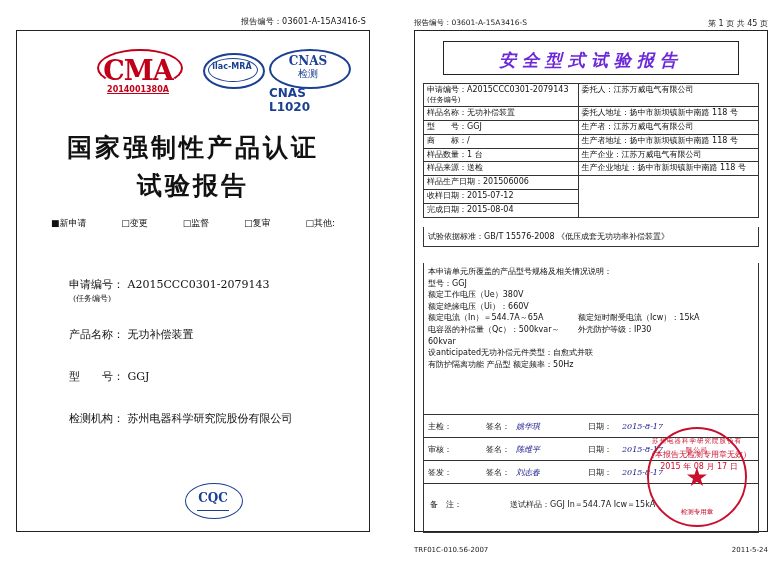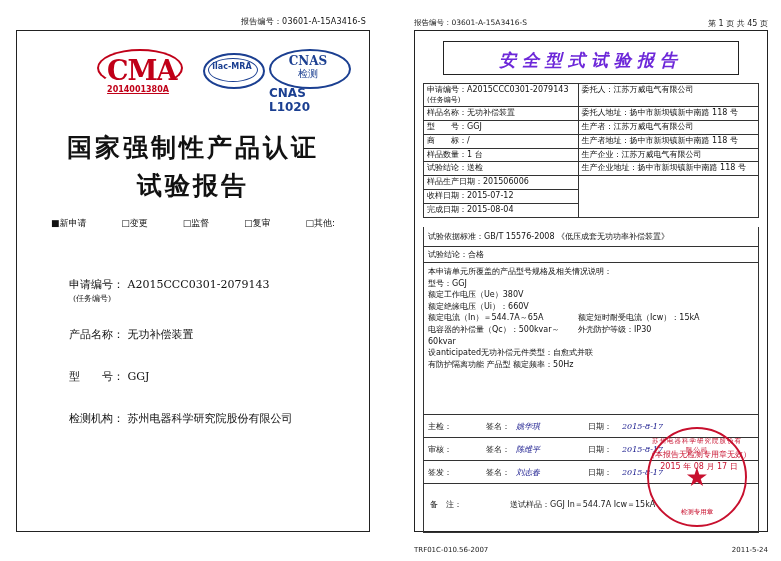--- a/index.html
+++ b/index.html
@@ -99,21 +99,21 @@
   <div class="left">
 
     <div class="left-hdr">报告编号：03601-A-15A3416-S</div>
 
     <div class="left-frame">
 
       <div class="logos">
 
         <div class="cma">
           <div class="cma-arc"></div>
-          <div style="position:absolute;left:4px;top:6px;width:78px;margin-left:8px;">
+          <div style="position:absolute;left:4px;top:6px;width:78px;text-align:center;">
             <span class="cma-text">CMA</span>
           </div>
           <div class="cma-num">2014001380A</div>
         </div>
 
         <div class="ilac">
           <div class="ilac-oval"></div>
           <div class="ilac-oval2"></div>
           <div class="ilac-txt">ilac-MRA</div>
         </div>
@@ -151,20 +151,25 @@
       <div class="lfield" style="left:52px;top:338px;">
         <span class="lbl">型　　号：</span>
         <span>GGJ</span>
       </div>
 
       <div class="lfield" style="left:52px;top:380px;">
         <span class="lbl">检测机构：</span>
         <span>苏州电器科学研究院股份有限公司</span>
       </div>
 
+      <div class="cqc">
+        <div class="cqc-o"></div>
+        <div class="cqc-t">CQC</div>
+        <div class="cqc-u"></div>
+      </div>
 
     </div>
   </div>
 
   <div class="right">
 
     <div class="r-hdr-l">报告编号：03601-A-15A3416-S</div>
     <div class="r-hdr-r">第 1 页 共 45 页</div>
 
     <div class="r-frame">
@@ -211,21 +216,21 @@
         <tr>
           <td class="lcol">
             <span>样品数量：</span><span>1 台</span>
           </td>
           <td class="rcol">
             <span>生产企业：</span><span>江苏万威电气有限公司</span>
           </td>
         </tr>
         <tr>
           <td class="lcol">
-            <span>试验结论：</span><span>送检</span>
+            <span>样品来源：</span><span>送检</span>
           </td>
           <td class="rcol">
             <span>生产企业地址：</span><span>扬中市新坝镇新中南路 118 号</span>
           </td>
         </tr>
         <tr>
           <td class="lcol">
             <span>样品生产日期：</span><span>201506006</span>
           </td>
           <td class="rcol" rowspan="3"></td>
@@ -237,21 +242,20 @@
         </tr>
         <tr>
           <td class="lcol">
             <span>完成日期：</span><span>2015-08-04</span>
           </td>
         </tr>
       </tbody>
         </table>
 
       <div class="sec" style="top:196px;height:20px;padding-top:4px;">试验依据标准：GB/T 15576-2008 《低压成套无功功率补偿装置》</div>
-      <div class="sec" style="top:216px;height:16px;padding-top:2px;">试验结论：合格</div>
 
       <div class="sec" style="top:232px;height:152px;padding-top:3px;position:absolute;">
         <div>本申请单元所覆盖的产品型号规格及相关情况说明：</div>
         <div>型号：GGJ</div>
         <div>额定工作电压（Ue）380V</div>
         <div>额定绝缘电压（Ui）：660V</div>
         <div style="display:flex;">
           <span style="width:150px;">额定电流（In）＝544.7A～65A</span>
           <span>额定短时耐受电流（Icw）：15kA</span>
         </div>

